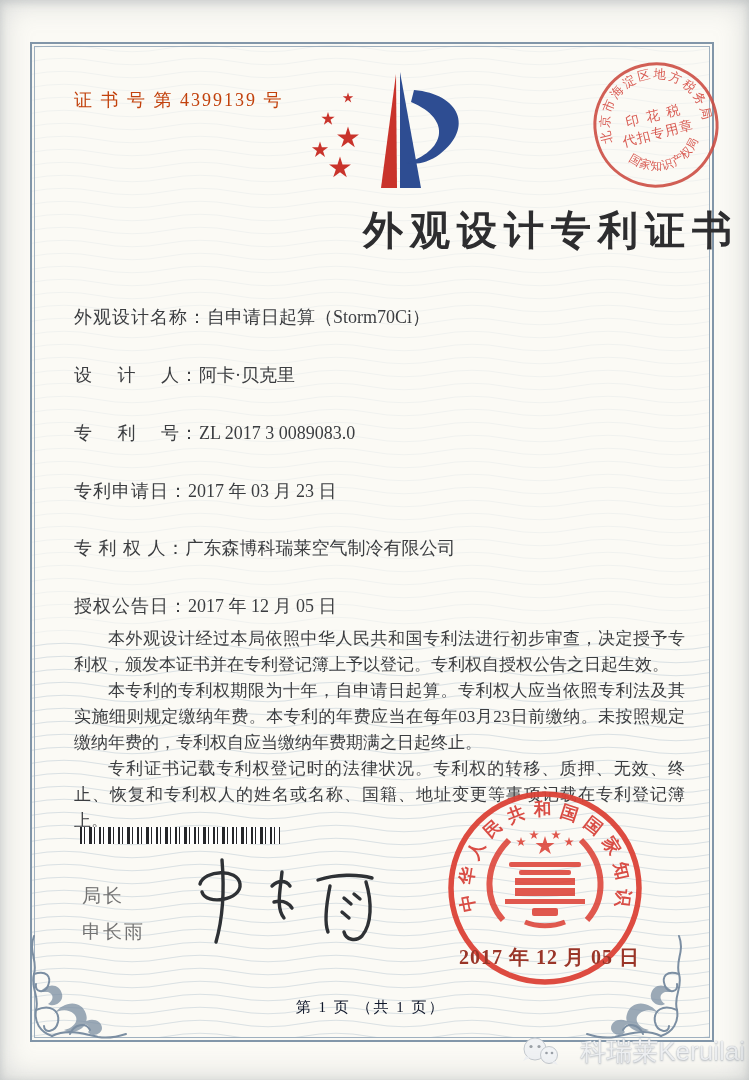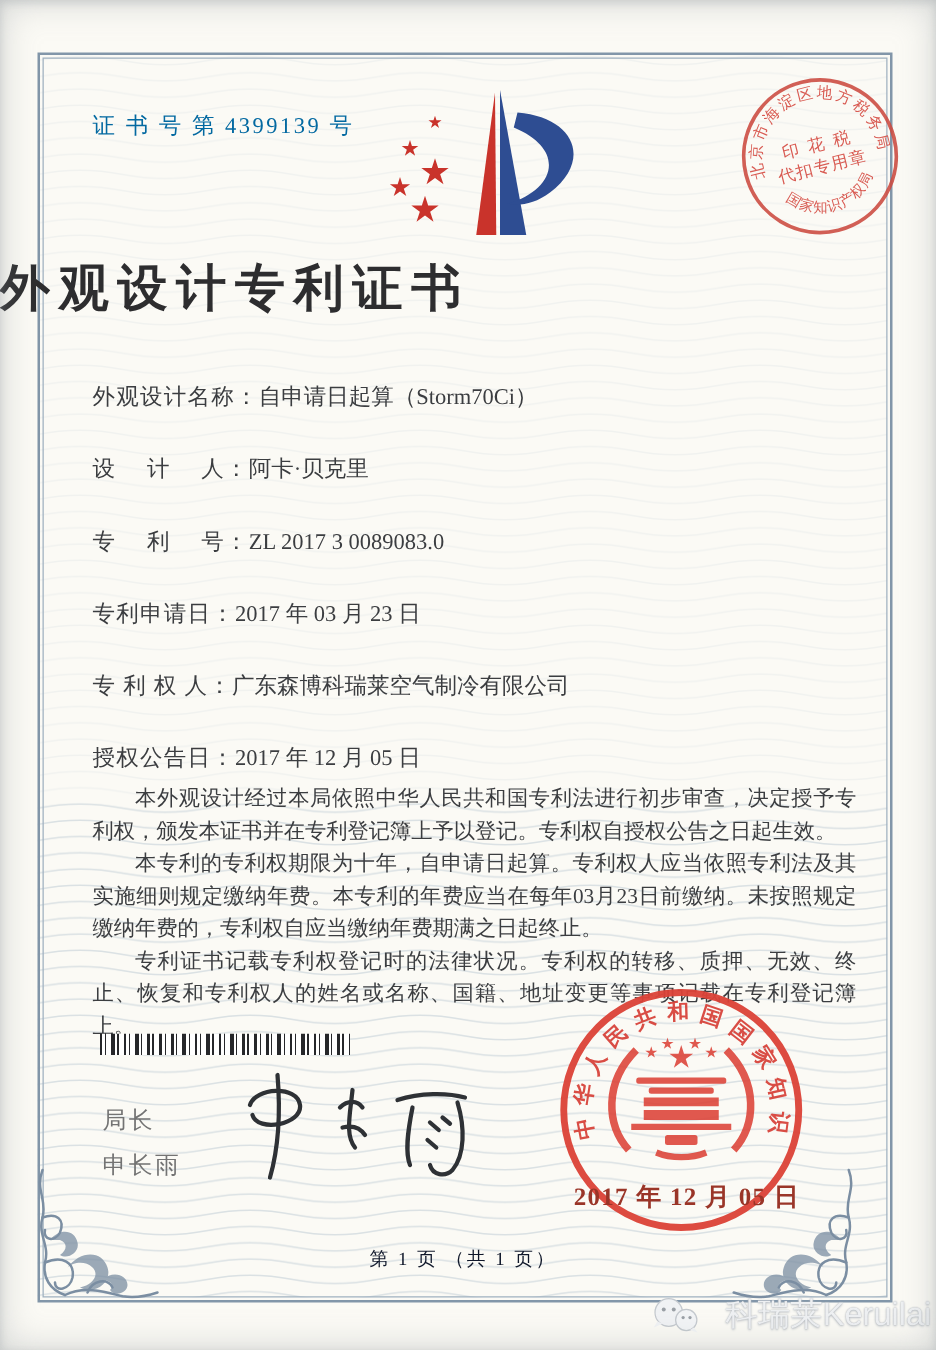--- a/index.html
+++ b/index.html
@@ -10,45 +10,45 @@
     color:#3a3a3a;
   }
   .photo{position:absolute;inset:0;}
   .vignette{position:absolute;inset:0;z-index:9;pointer-events:none;
     box-shadow:inset 0 0 30px rgba(140,146,152,.38), inset 0 2px 8px rgba(150,156,160,.35);}
   .waves{position:absolute;left:30px;top:42px;z-index:0;}
   .frame{position:absolute;left:30px;top:42px;width:680px;height:996px;z-index:1;
     border:2px solid #8296a9;}
   .frame-inner{position:absolute;inset:2px;border:1px solid #9fb0bf;}
   .corner-ornament{position:absolute;z-index:2;}
-  .cert-no{position:absolute;left:74px;top:88px;z-index:2;font-size:18px;letter-spacing:2px;color:#0369a1;}
+  .cert-no{position:absolute;left:74px;top:88px;z-index:2;font-size:18px;letter-spacing:2px;color:#c2410c;}
   .logo{position:absolute;left:278px;top:64px;z-index:2;}
   .tax-seal{position:absolute;left:581px;top:50px;z-index:3;opacity:.88;transform:rotate(-14deg);}
-  .title{position:absolute;left:0;right:10px;top:203px;z-index:2;text-align:left;
+  .title{position:absolute;left:0;right:10px;top:203px;z-index:2;text-align:right;
     font-size:40px;font-weight:bold;letter-spacing:7px;color:#2d2d2f;}
   .fields{position:absolute;left:74px;right:60px;top:0;z-index:2;}
   .field-row{position:absolute;left:0;font-size:18px;white-space:nowrap;color:#3b3d40;}
   .field-row .lab{letter-spacing:1px;}
   .body-text{position:absolute;left:74px;right:64px;top:626px;z-index:2;
     font-size:17px;line-height:26px;text-align:justify;color:#3b3d40;}
   .body-text p{margin:0;text-indent:2em;font-family:Liberation Serif, serif;}
   .barcode{position:absolute;left:80px;top:827px;width:200px;height:17px;z-index:2;
     background:repeating-linear-gradient(90deg,
       #26272a 0 2px,#fff 2px 4px,#26272a 4px 5px,#fff 5px 9px,
       #26272a 9px 12px,#fff 12px 14px,#26272a 14px 15px,#fff 15px 19px);}
   .director{position:absolute;left:82px;z-index:2;font-size:19px;letter-spacing:2px;color:#737373;}
   .director.l1{top:883px;}
   .director.l2{top:919px;}
   .signature{position:absolute;left:186px;top:850px;z-index:2;}
   .big-seal{position:absolute;left:445px;top:788px;z-index:3;opacity:.95;}
   .seal-date{position:absolute;left:459px;top:944px;z-index:4;font-size:20px;
     color:#9a3528;letter-spacing:1px;font-weight:bold;white-space:nowrap;}
   .footer{position:absolute;left:0;right:8px;top:998px;z-index:2;text-align:center;
     font-size:15px;letter-spacing:2px;color:#0f172a;}
-  .watermark{position:absolute;right:4px;top:1034px;z-index:8;display:flex;align-items:flex-end;gap:20px;}
+  .watermark{position:absolute;right:4px;top:1034px;z-index:8;display:flex;align-items:center;gap:20px;}
   .watermark .wm-text{font-size:26px;color:#eef0f2;
     text-shadow:0 0 1px #a9aeb4,0 1px 2px #b9bec4;font-family:"Liberation Sans","DejaVu Sans",sans-serif;}
   .seal-text{fill:#d4453c;}
 </style>
 </head>
 <body>
 
 <div class="photo">
 
   <svg class="waves" width="680" height="996">

